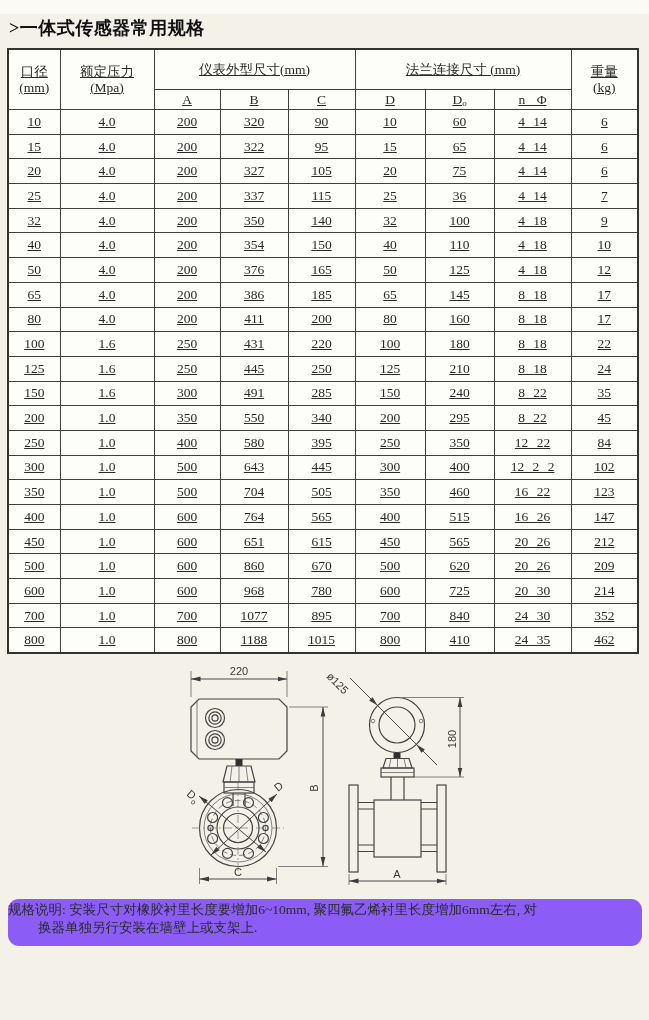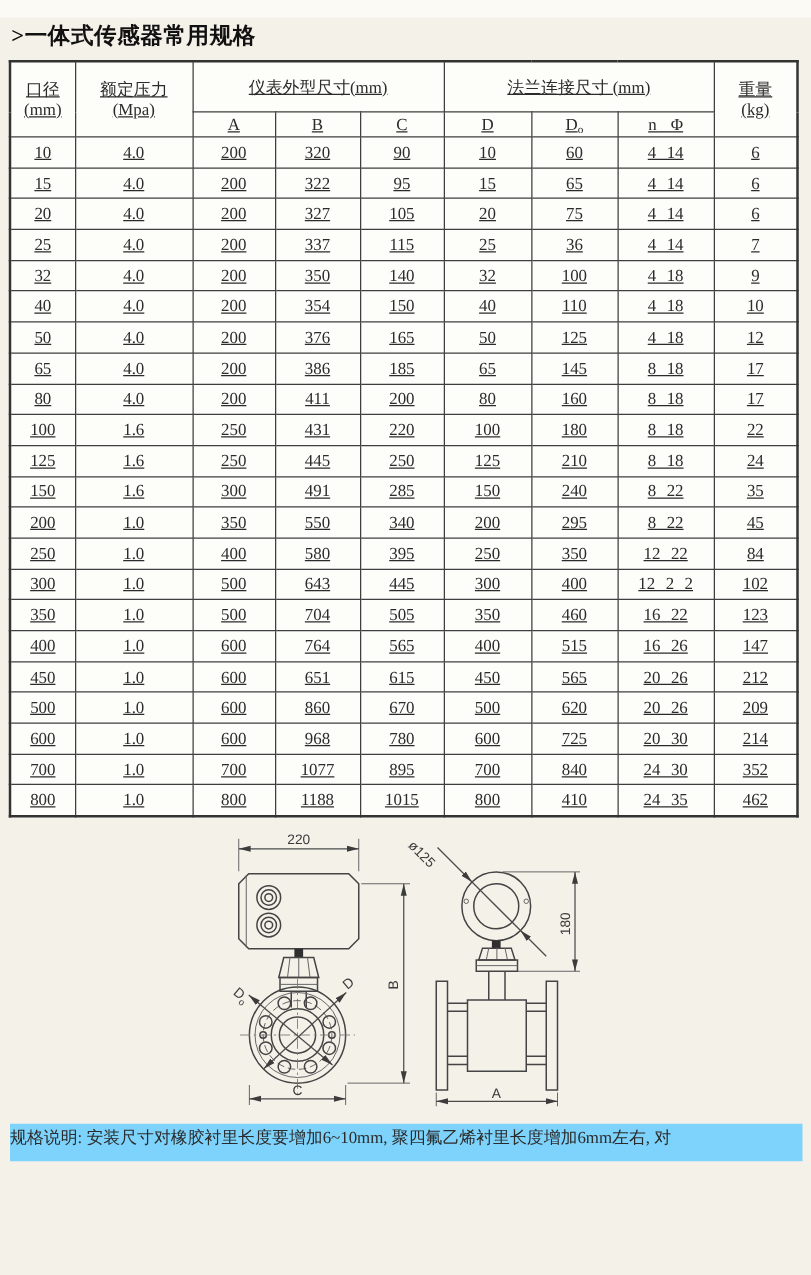--- a/index.html
+++ b/index.html
@@ -21,22 +21,22 @@
   sub.do{font-size:9px;vertical-align:-2px;word-spacing:0;}
   
   svg.draw{position:absolute;top:655px;left:0;}
   svg.draw text{font-family:"Liberation Sans","DejaVu Sans",sans-serif;fill:#3a3a3a;font-size:11px;}
   .obj{stroke:#444;stroke-width:1.2;fill:none;}
   .thin{stroke:#666;stroke-width:.8;fill:none;}
   .dim{stroke:#4a4a4a;stroke-width:1;fill:none;}
   .cl{stroke:#777;stroke-width:.7;fill:none;stroke-dasharray:8 3 2 3;}
   .solidfill{fill:#2f2f2f;stroke:none;}
   
-  .note{position:absolute;top:899px;left:8px;width:634px;background:#7dd3fc;
-        font-size:13.5px;line-height:17.5px;padding:2px 0 10px;}
+  .note{position:absolute;top:899px;left:8px;width:634px;background:#8b5cf6;
+        font-size:13.5px;line-height:17.5px;padding:2px 0 10px;border-radius:11px;}
   .note .cont{padding-left:30px;}
 </style>
 </head>
 <body>
 
 <div class="page">
   <div class="top-strip"></div>
 
   <h1 class="title">&gt;一体式传感器常用规格</h1>
 
@@ -452,14 +452,15 @@
       <g>
         <path class="thin" d="M349,219 V230 M446,219 V230"></path>
         <line class="dim" x1="349" y1="226" x2="446" y2="226" marker-start="url(#arr)" marker-end="url(#arr)"></line>
         <text x="397" y="223" text-anchor="middle">A</text>
       </g>
     </g>
   </svg>
 
   <div class="note">
     <div class="line"><span>规格说明:</span><span> 安装尺寸对橡胶衬里长度要增加6~10mm, 聚四氟乙烯衬里长度增加6mm左右, 对</span></div>
+    <div class="line cont">换器单独另行安装在墙壁上或支架上.</div>
   </div>
 </div>
 
 </body></html>

